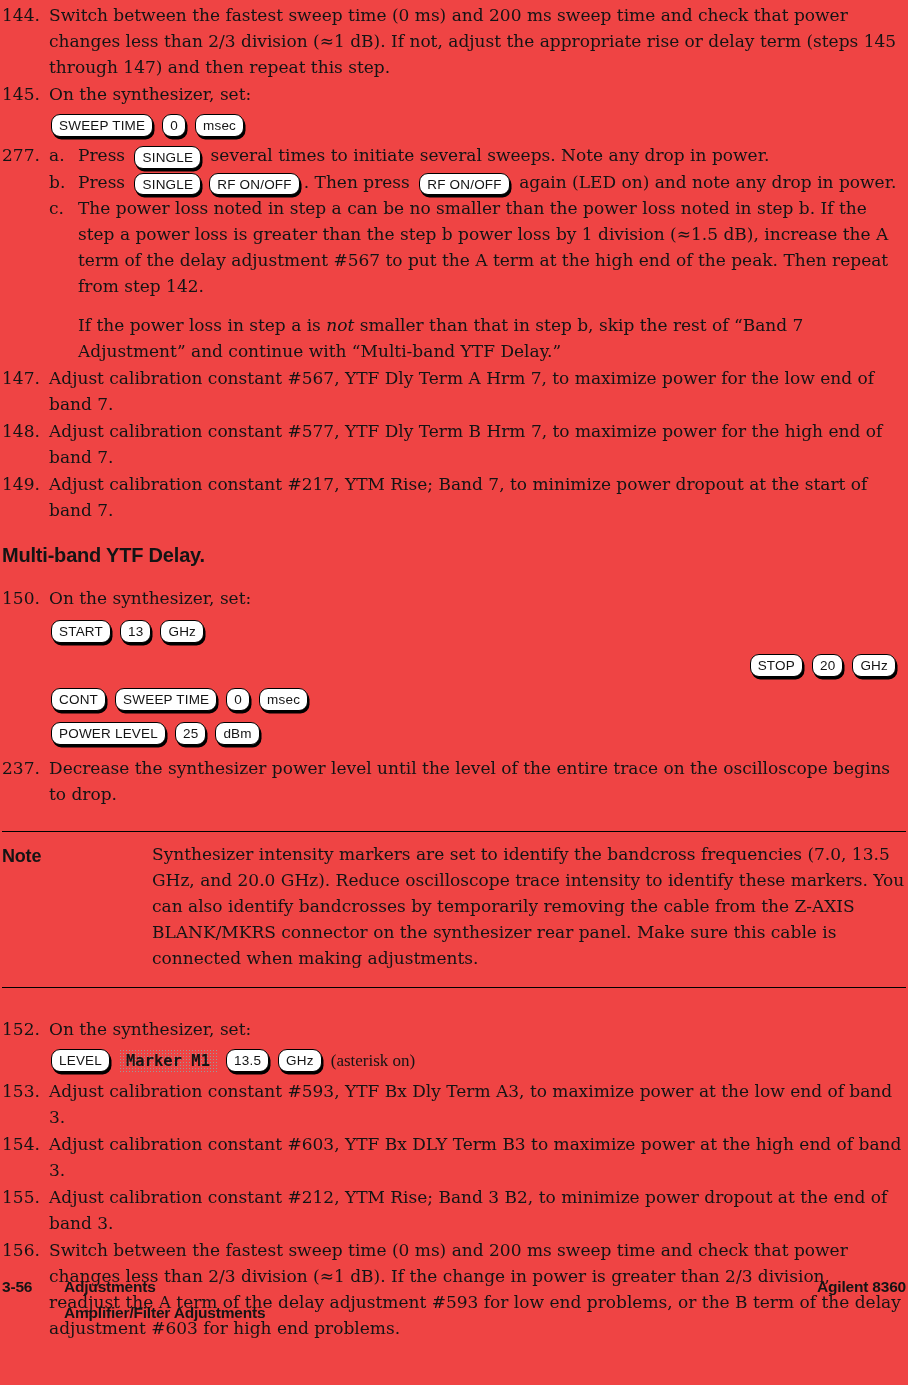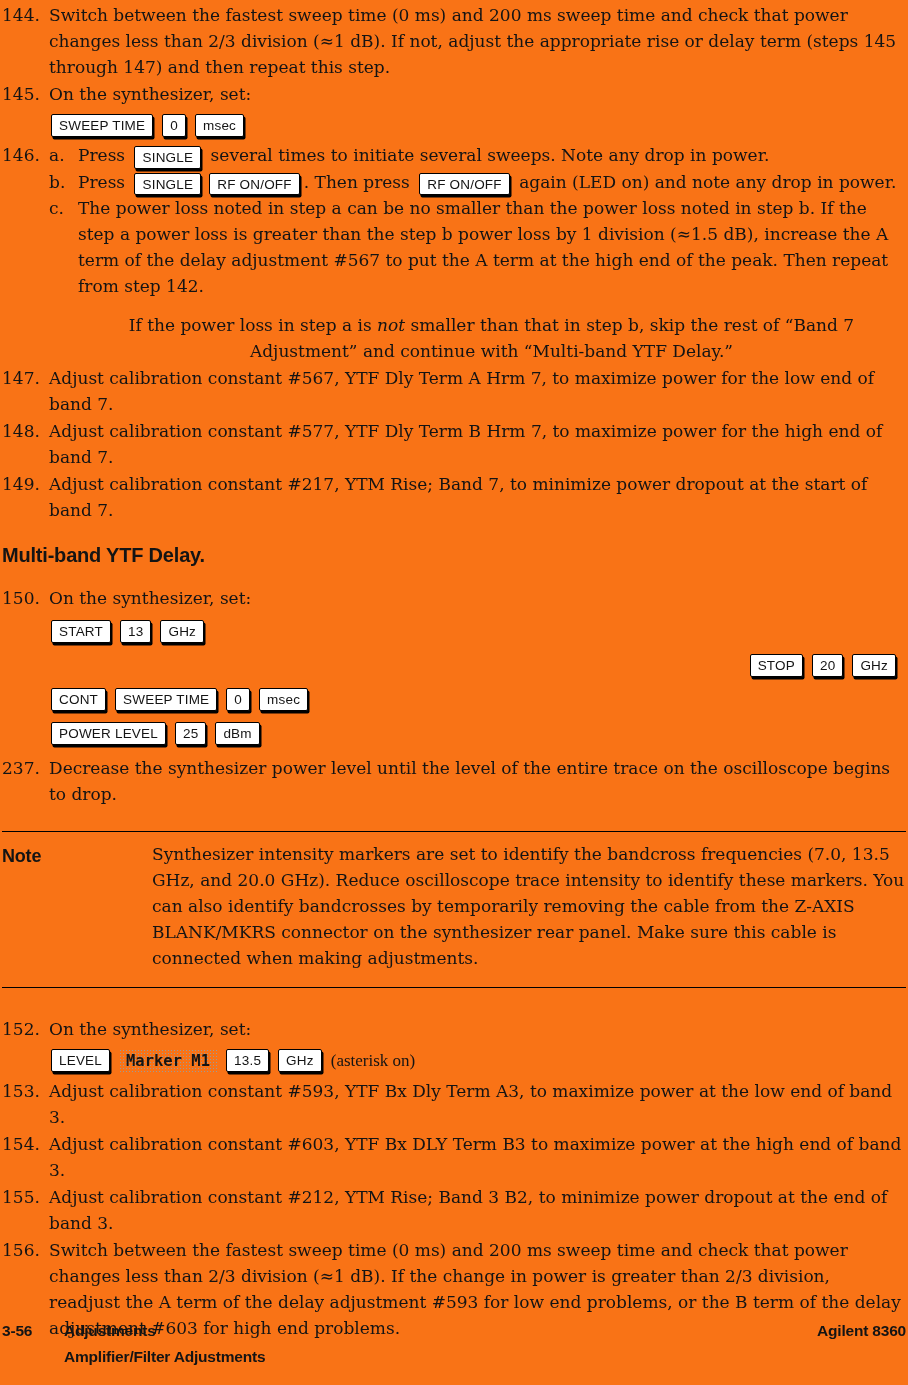--- a/index.html
+++ b/index.html
@@ -1,48 +1,48 @@
 <!DOCTYPE html>
 <html><head>
 <meta charset="utf-8">
 <style>
   * { margin: 0; padding: 0; box-sizing: border-box; }
   html, body { background: #ffffff; }
   .page {
     position: relative;
     width: 908px;
     height: 1385px;
-    background: #f97316;
+    background: #ef4444;
     color: #141414;
     font-family: "DejaVu Serif", serif;
     font-size: 17px;
     line-height: 26px;
     overflow: hidden;
     padding: 2px 2px 0 2px;
   }
   
   .item { display: flex; align-items: flex-start; margin-bottom: 1px; }
   .num  { flex: 0 0 47px; }
   .ibody { flex: 1; padding-right: 1px; }
   
   .sub { display: flex; align-items: flex-start; }
   .letter { flex: 0 0 29px; }
   .sbody { flex: 1; }
-  .para-gap { margin-top: 13px; text-align: center; }
+  .para-gap { margin-top: 13px; }
   
   .key {
     display: inline-block;
     font-family: "Liberation Sans", sans-serif;
     font-size: 13.5px;
     font-weight: 500;
     letter-spacing: 0.2px;
     line-height: 1;
     padding: 4px 7px 3px 7px;
     border: 1.7px solid #000;
-    border-radius: 2px;
+    border-radius: 9px;
     box-shadow: 1.5px 2.5px 0 0 #000;
     background: #fff;
     white-space: nowrap;
     vertical-align: 1px;
   }
   .key-inline { margin: 0 4px; vertical-align: -1px; }
   .keyrow { margin: 7px 0 8px 2px; }
   .keyrow .key { margin-right: 9px; }
   .keyrow-tight { margin: 5px 0 3px 2px; }
   
@@ -82,21 +82,21 @@
     font-size: 18px;
     letter-spacing: -0.2px;
     padding-top: 2px;
   }
   .note-body { flex: 1; }
   
   .footer {
     position: absolute;
     left: 2px;
     right: 2px;
-    top: 1318px;
+    top: 1274px;
     font-family: "Liberation Sans", sans-serif;
     font-weight: bold;
     font-size: 15.5px;
     line-height: 26px;
     letter-spacing: -0.2px;
     display: flex;
   }
   .footer-pageno { flex: 0 0 62px; }
   .footer-left { flex: 1; }
   .footer-right { text-align: right; white-space: nowrap; }
@@ -116,21 +116,21 @@
     <span class="num">145.</span>
     <span class="ibody">
       <span>On the synthesizer, set:</span>
       <span class="keyrow keyrow-tight" style="display:block;">
         <span class="key">SWEEP TIME</span><span class="key">0</span><span class="key">msec</span>
       </span>
     </span>
   </div>
 
   <div class="item">
-    <span class="num">146.</span>
+    <span class="num">277.</span>
     <span class="ibody">
 
       <div class="sub">
         <span class="letter">a.</span>
         <span class="sbody"><span>Press </span><span class="key key-inline">SINGLE</span><span> several times to initiate several sweeps.  Note any drop in power.</span></span>
       </div>
 
       <div class="sub">
         <span class="letter">b.</span>
         <span class="sbody"><span>Press </span><span class="key key-inline">SINGLE</span><span class="key key-inline">RF ON/OFF</span><span>. Then press </span><span class="key key-inline">RF ON/OFF</span><span> again (LED on) and note any drop in power.</span></span>

